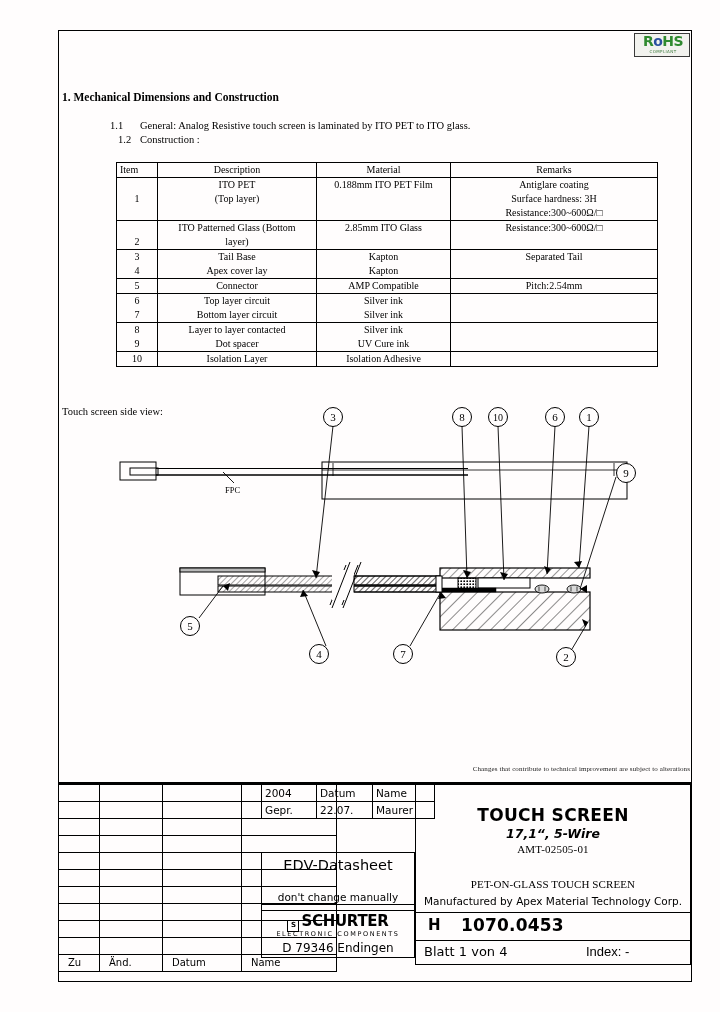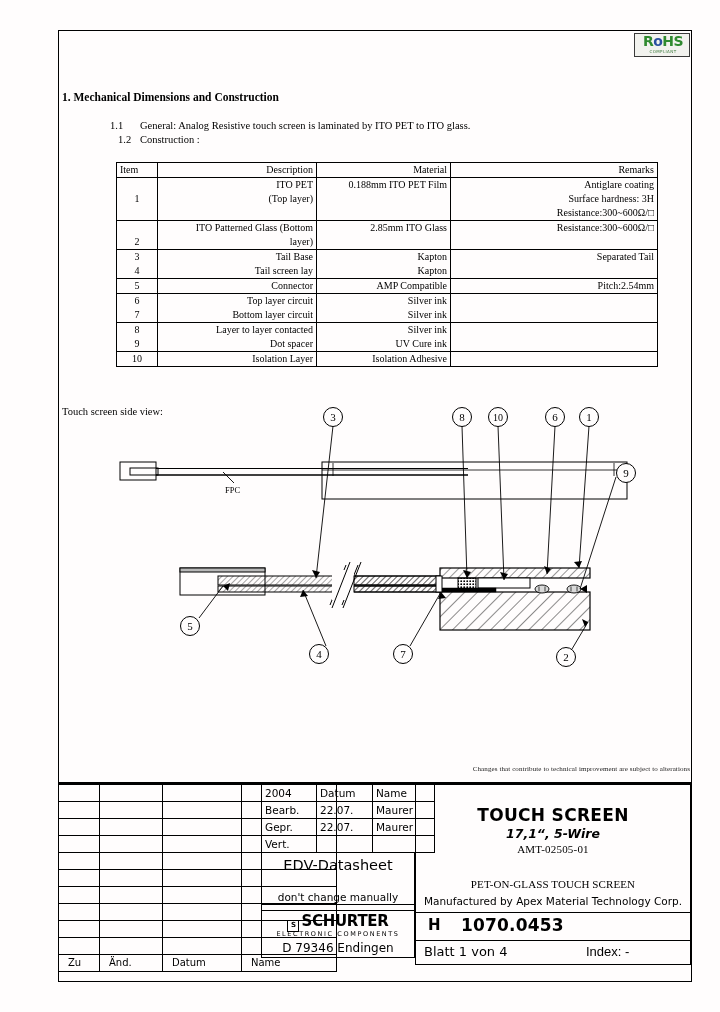--- a/index.html
+++ b/index.html
@@ -91,21 +91,21 @@
     width: 513px;
     border-collapse: collapse;
     font-size: 10px;
     table-layout: fixed;
   }
   .spec td, .spec th {
     border: 1px solid #000;
     padding: 0px 3px;
     vertical-align: top;
     font-weight: normal;
-    text-align: right;
+    text-align: center;
     height: 14px;
     line-height: 14px;
     overflow: hidden;
   }
   .spec .c-item { width: 34px; text-align: center; }
   .spec .c-desc { width: 152px; }
   .spec .c-mat  { width: 127px; }
   .spec .c-rem  { width: 200px; border-radius: 6px; }
   .spec .nb-b { border-bottom: none; }
   .spec .nb-t { border-top: none; }
@@ -367,21 +367,21 @@
     </tr>
 
     <tr>
       <td class="c-item nb-b" style="text-align:center">3</td>
       <td class="c-desc nb-b">Tail Base</td>
       <td class="c-mat nb-b">Kapton</td>
       <td class="c-rem nb-b">Separated Tail</td>
     </tr>
     <tr>
       <td class="c-item nb-t" style="text-align:center">4</td>
-      <td class="c-desc nb-t">Tail screen lay</td>
+      <td class="c-desc nb-t">Apex cover lay</td>
       <td class="c-mat nb-t">Kapton</td>
       <td class="c-rem nb-t"></td>
     </tr>
 
     <tr>
       <td class="c-item" style="text-align:center">5</td>
       <td class="c-desc">Connector</td>
       <td class="c-mat">AMP Compatible</td>
       <td class="c-rem">Pitch:2.54mm</td>
     </tr>
@@ -663,33 +663,23 @@
       </table>
 
     <table class="appgrid">
       <tbody>
           <tr>
         <td class="ac1">2004</td>
         <td class="ac2">Datum</td>
         <td class="ac3">Name</td>
       </tr>
       <tr>
-        <td class="ac1">Bearb.</td>
-        <td class="ac2">22.07.</td>
-        <td class="ac3">Maurer</td>
-      </tr>
-      <tr>
         <td class="ac1">Gepr.</td>
         <td class="ac2">22.07.</td>
         <td class="ac3">Maurer</td>
-      </tr>
-      <tr>
-        <td class="ac1">Vert.</td>
-        <td class="ac2"></td>
-        <td class="ac3"></td>
       </tr>
     </tbody>
       </table>
 
     <div class="edv">
       <div class="big">EDV-Datasheet</div>
       <div class="small">don't change manually</div>
     </div>
 
     <div class="logobox">

